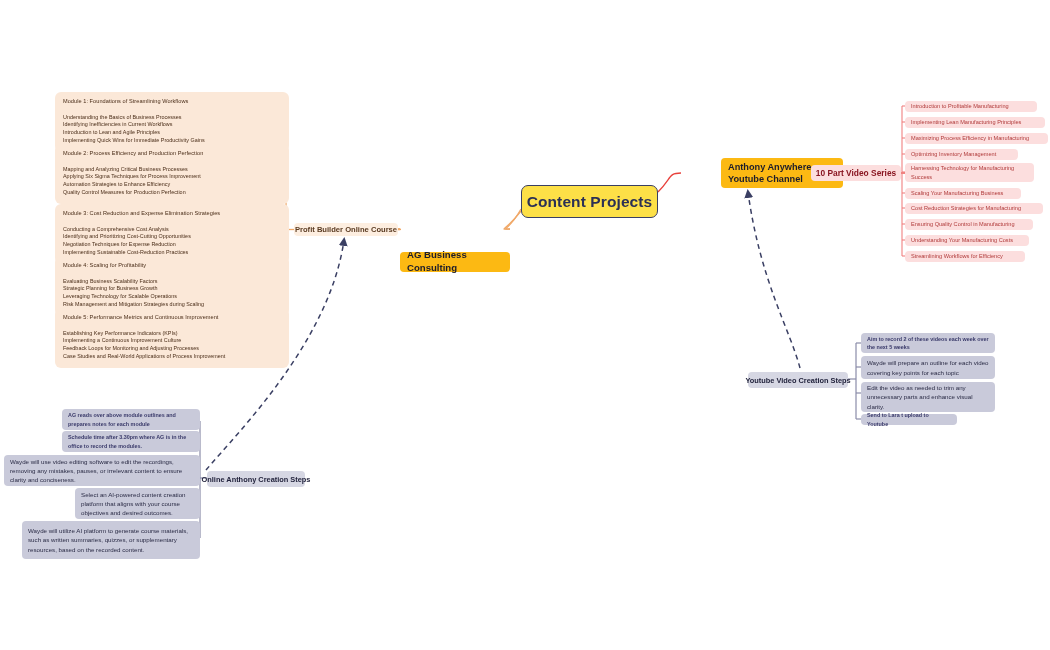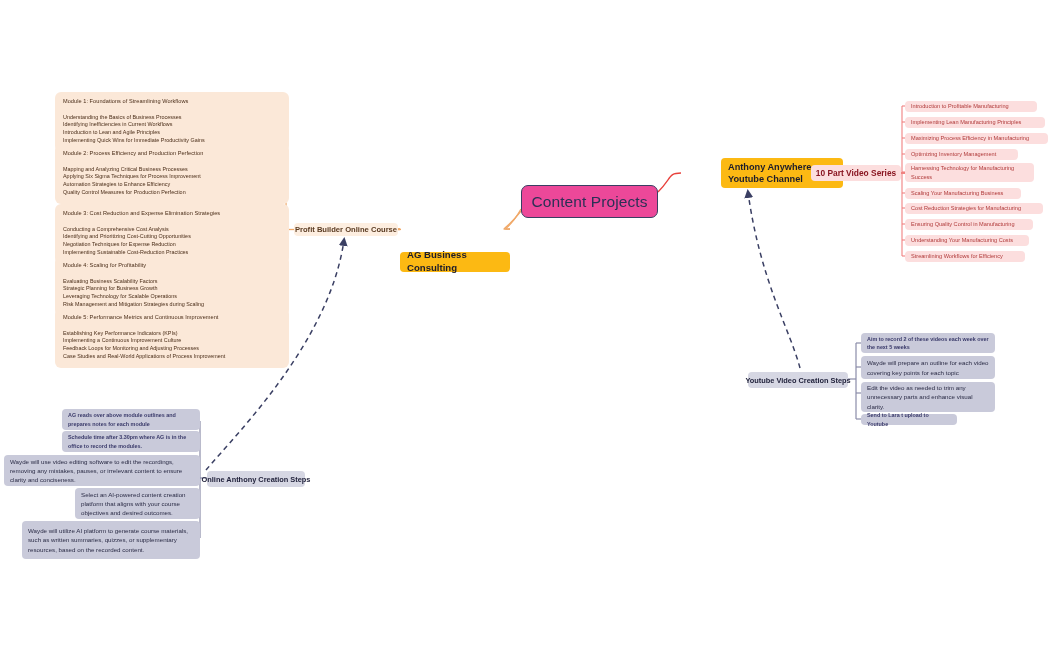--- a/index.html
+++ b/index.html
@@ -12,25 +12,25 @@
     position:relative;
   }
   #canvas{position:absolute;inset:0;width:1050px;height:650px;}
   svg.links{position:absolute;left:0;top:0;width:1050px;height:650px;pointer-events:none;}
 
   .node{position:absolute;box-sizing:border-box;}
 
   
   .root{
     left:521px;top:185px;width:137px;height:33px;
-    background:#ec4899;
+    background:#fde047;
     border:1.6px solid #3a3f63;
     border-radius:7px;
     display:flex;align-items:center;justify-content:center;
-    font-size:15.5px;font-weight:400;color:#2b3055;
+    font-size:15.5px;font-weight:700;color:#2b3055;
     letter-spacing:.1px;
   }
 
   
   .yellow{
     background:#fcb913;
     border-radius:4px;
     color:#1d1d2b;
     font-weight:700;
     font-size:9.2px;

